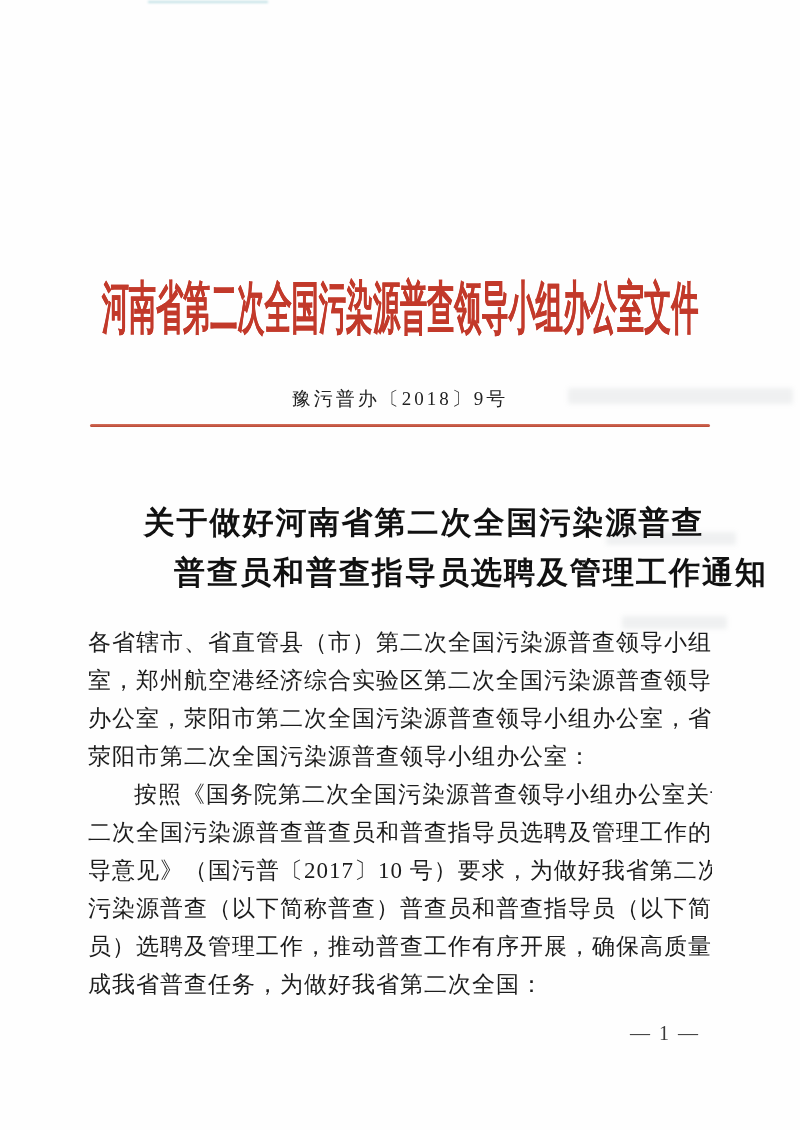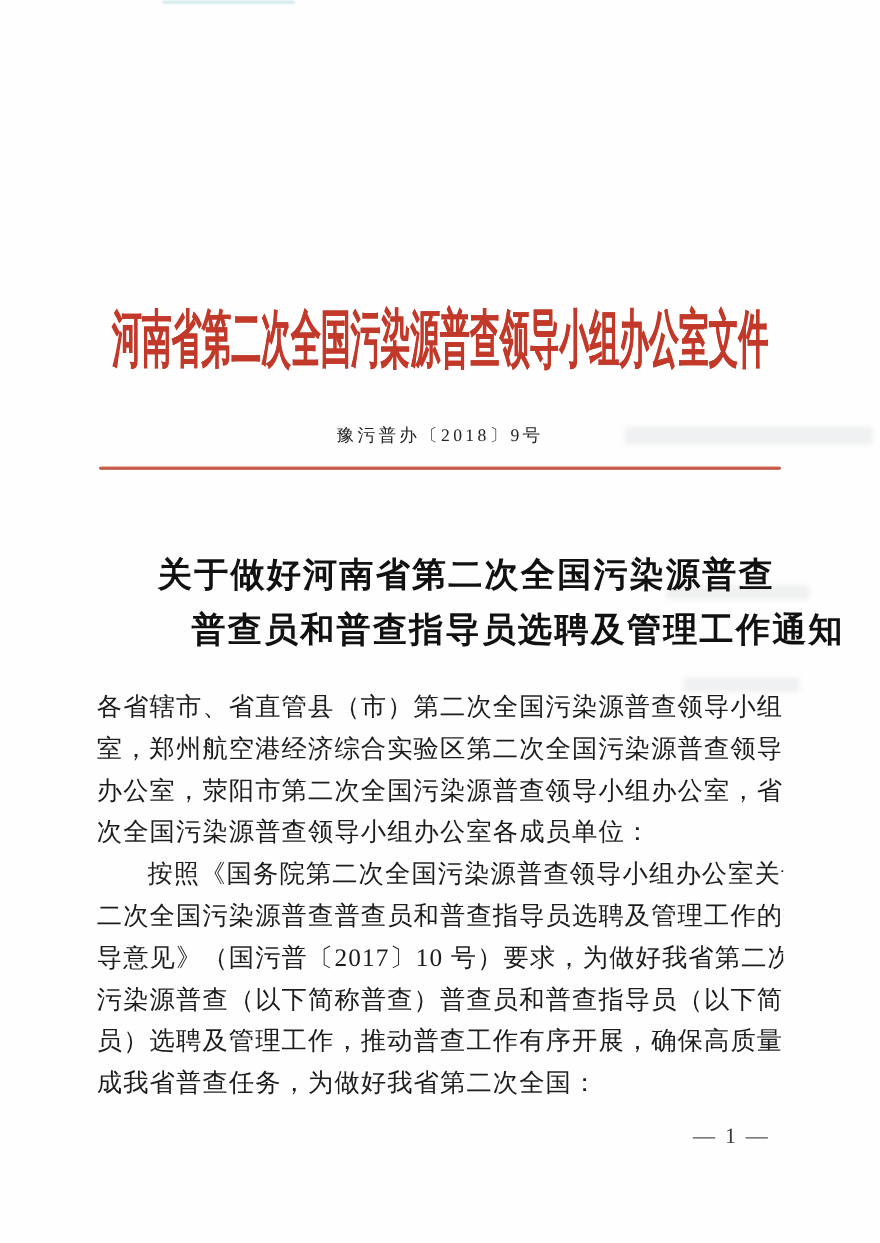--- a/index.html
+++ b/index.html
@@ -55,21 +55,21 @@
     transform-origin: center center;
     text-shadow: 0.5px 0 0 #c2392a;
   }
 
   
   .doc-number {
     position: absolute;
     top: 386px; left: 0;
     width: 100%;
     text-align: center;
-    font-size: 16px;
+    font-size: 19px;
     letter-spacing: 3px;
     color: #222;
     font-family: Liberation Serif, serif;
   }
 
   
   .red-rule {
     position: absolute;
     top: 424px; left: 90px;
     width: 620px; height: 3px;
@@ -146,21 +146,21 @@
 
   <div class="red-rule"></div>
 
   <div class="doc-title line1">关于做好河南省第二次全国污染源普查</div>
   <div class="doc-title line2">普查员和普查指导员选聘及管理工作通知</div>
 
   <div class="body-block">
     <div class="body-line">各省辖市、省直管县（市）第二次全国污染源普查领导小组办公</div>
     <div class="body-line">室，郑州航空港经济综合实验区第二次全国污染源普查领导小组</div>
     <div class="body-line">办公室，荥阳市第二次全国污染源普查领导小组办公室，省第二</div>
-    <div class="body-line para-end">次全国污染源普查领导小组办公室各成员单位：</div>
+    <div class="body-line para-end">荥阳市第二次全国污染源普查领导小组办公室：</div>
     <div class="body-line indent">按照《国务院第二次全国污染源普查领导小组办公室关于第</div>
     <div class="body-line">二次全国污染源普查普查员和普查指导员选聘及管理工作的指</div>
     <div class="body-line">导意见》（国污普〔2017〕10 号）要求，为做好我省第二次全国</div>
     <div class="body-line">污染源普查（以下简称普查）普查员和普查指导员（以下简称两</div>
     <div class="body-line">员）选聘及管理工作，推动普查工作有序开展，确保高质量地完</div>
     <div class="body-line para-end">成我省普查任务，为做好我省第二次全国：</div>
   </div>
 
   <div class="page-number">— 1 —</div>
 

